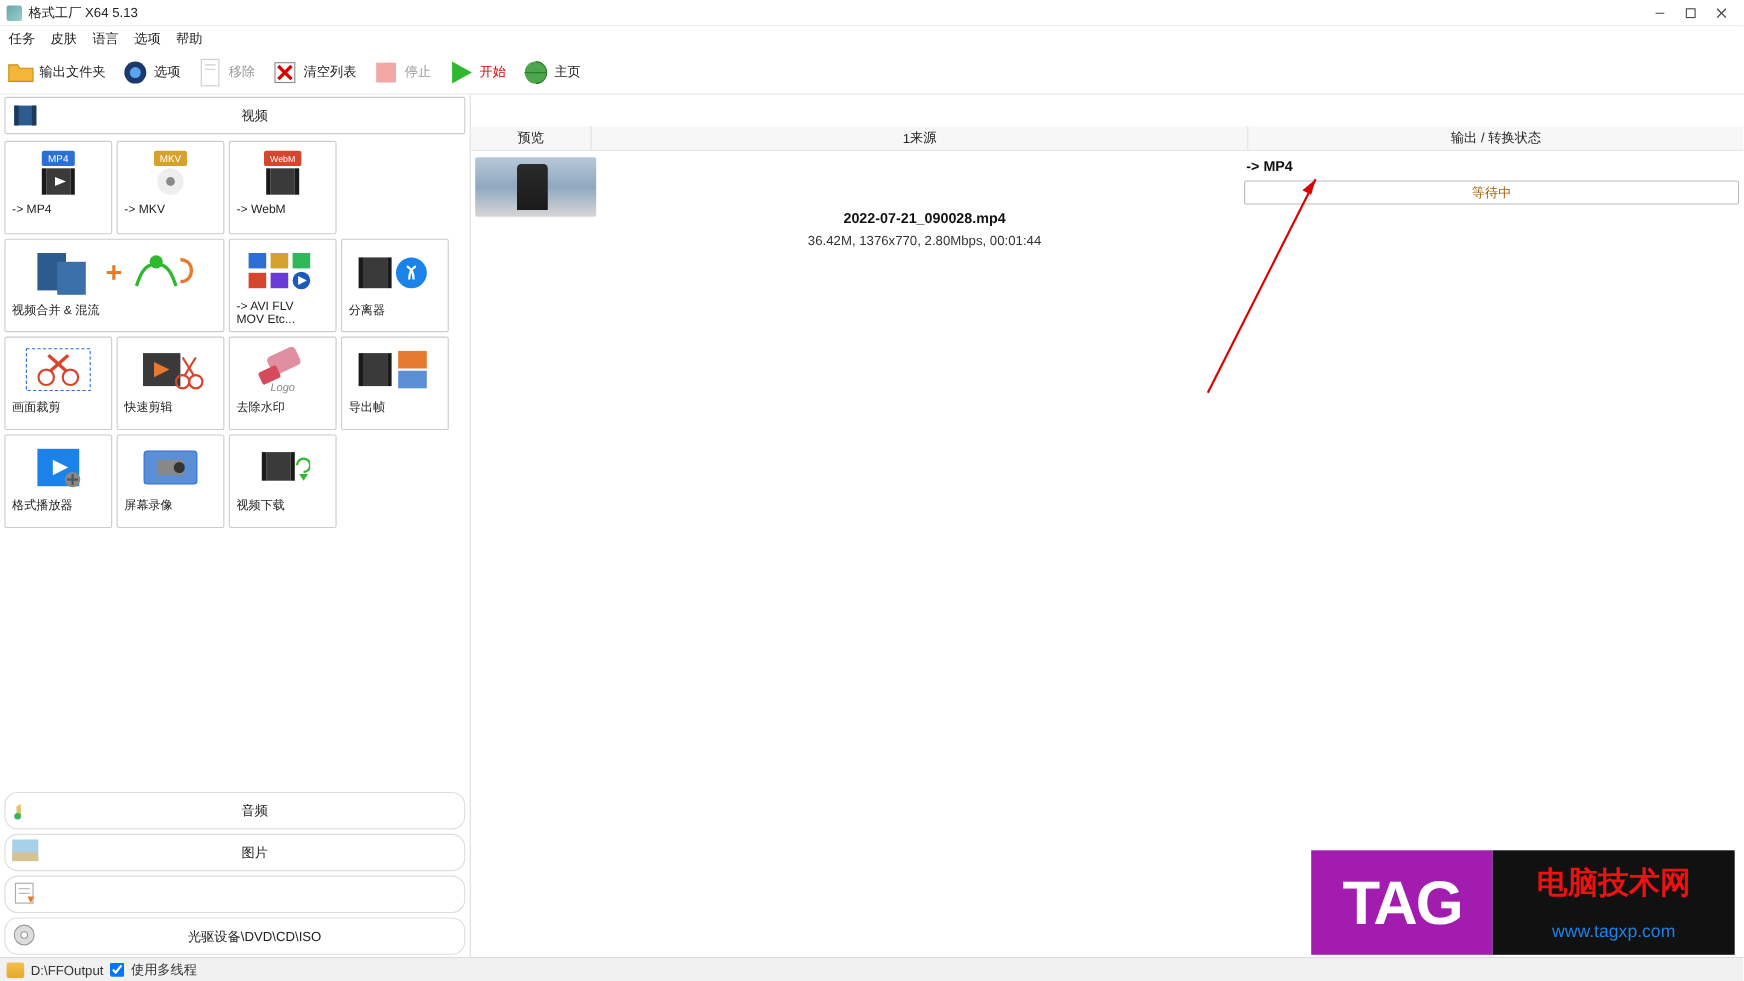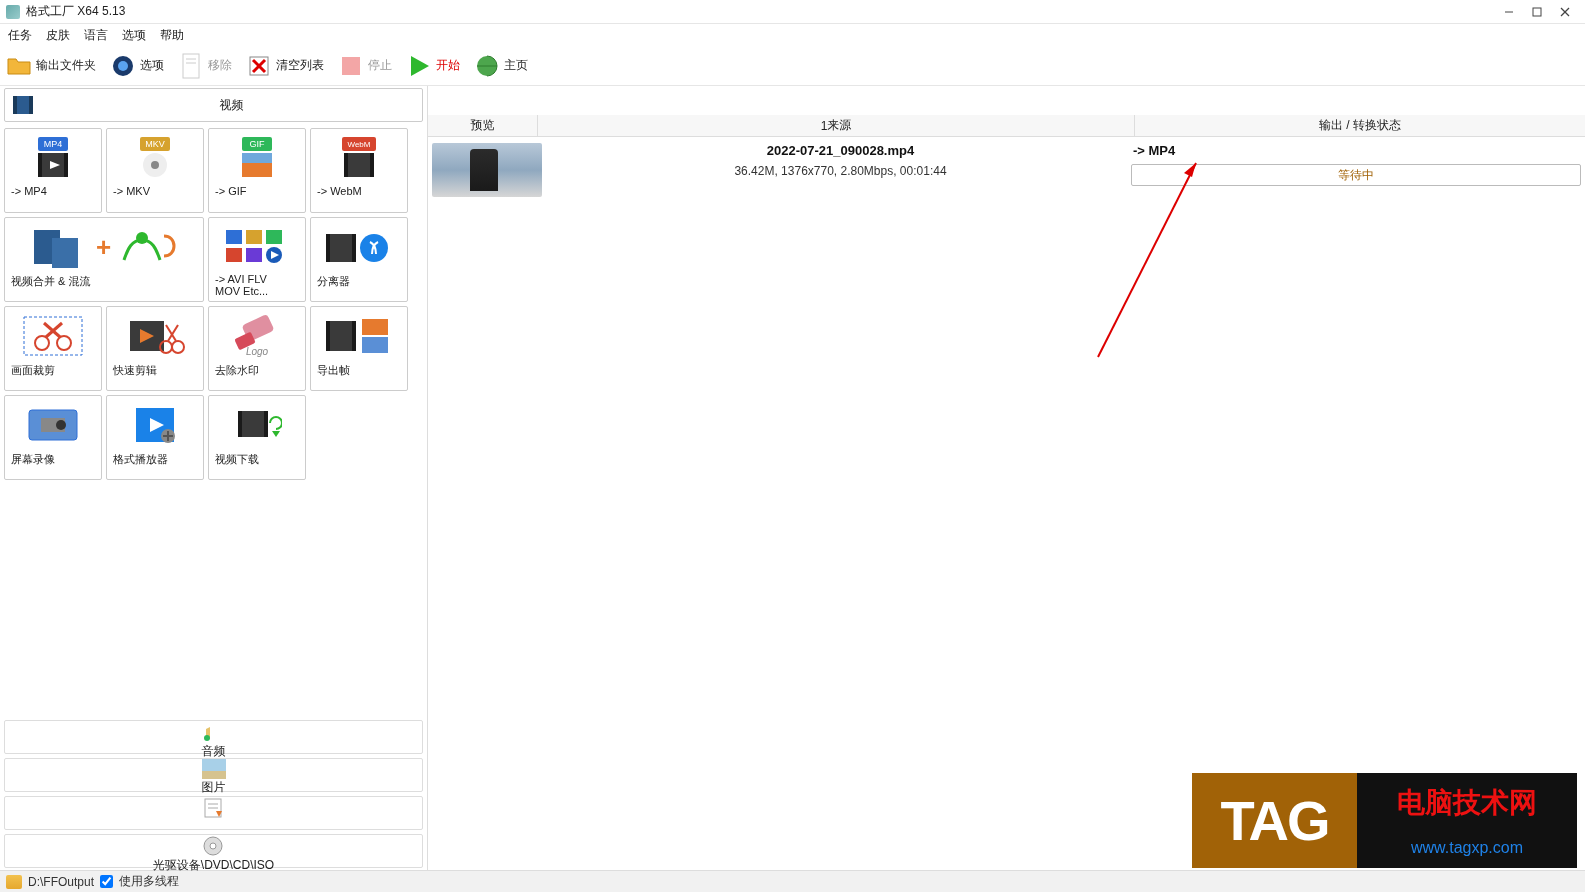--- a/index.html
+++ b/index.html
@@ -31,51 +31,51 @@
 .left-panel { width: 428px; border-right: 1px solid #ddd; display: flex; flex-direction: column; background: #fff; }
 .cat-header { height: 34px; display: flex; align-items: center; border: 1px solid #ccc; margin: 2px 4px; border-radius: 2px; }
 .cat-header .cat-icon { width: 24px; height: 24px; margin: 0 6px; }
 .cat-header .cat-label { flex: 1; text-align: center; font-size: 12px; color: #222; }
 .video-grid { flex: 1; padding: 4px; }
 .grid { display: grid; grid-template-columns: repeat(4, 98px); gap: 4px; }
 .tile { border: 1px solid #ccc; border-radius: 2px; height: 85px; display: flex; flex-direction: column; align-items: center; justify-content: flex-start; padding: 4px; cursor: pointer; }
 .tile.wide { grid-column: span 2; }
 .tile .tile-icon { height: 50px; display: flex; align-items: center; justify-content: center; width: 100%; }
 .tile .tile-label { font-size: 11px; color: #222; text-align: left; width: 100%; padding: 2px 2px 0; white-space: pre-line; }
-.cat-small { height: 34px; display: flex; align-items: center; border: 1px solid #ddd; margin: 2px 4px; border-radius: 2px; cursor: pointer; flex-direction: column; }
+.cat-small { height: 34px; display: flex; align-items: center; border: 1px solid #ddd; margin: 2px 4px; border-radius: 12px; cursor: pointer; }
 .cat-small .cat-icon { width: 24px; height: 24px; margin: 0 6px; }
 .cat-small .cat-label { flex: 1; text-align: center; font-size: 12px; color: #222; }
 
 
 .right-panel { flex: 1; display: flex; flex-direction: column; }
 .list-header { height: 22px; display: flex; border-bottom: 1px solid #ddd; margin-top: 29px; }
 .list-header .col { border-right: 1px solid #ddd; font-size: 12px; display: flex; align-items: center; justify-content: center; color: #222; background: #f7f7f7; }
 .col-preview { width: 110px; }
 .col-source { flex: 1; }
 .col-status { width: 450px; border-right: none !important; text-align: center; }
 .list-body { flex: 1; position: relative; }
 .row { display: flex; padding: 6px 4px; }
 .row .thumb { width: 110px; height: 54px; background: linear-gradient(180deg,#b8c8d8 0,#8fa8bf 50%,#d6d6d6 100%); border-radius: 2px; margin-right: 8px; position: relative; }
 .row .thumb::after { content:""; position:absolute; left:38px; top:6px; width:28px; height:42px; background: linear-gradient(180deg,#2b2b2b,#1a1a1a); border-radius: 4px 4px 0 0; }
-.row .source { flex: 1; display: flex; flex-direction: column; align-items: center; }
+.row .source { flex: 1; display: flex; flex-direction: column; align-items: center; margin-top: 48px; }
 .row .source .fname { font-weight: 600; font-size: 13px; color: #111; }
 .row .source .meta { font-size: 12px; color: #333; margin-top: 6px; }
 .row .status { width: 450px; display: flex; flex-direction: column; }
 .row .status .target { font-weight: 600; font-size: 13px; color: #111; margin-bottom: 6px; padding-left: 2px; }
 .row .status .progress { height: 22px; border: 1px solid #bbb; border-radius: 2px; display: flex; align-items: center; justify-content: center; font-size: 12px; color: #a16207; }
 .arrow-annotation { position: absolute; left: 660px; top: 10px; pointer-events: none; }
 
 
 .statusbar { height: 22px; display: flex; align-items: center; background: #f1f1f1; border-top: 1px solid #ddd; padding: 0 6px; font-size: 12px; color: #333; }
 .statusbar .folder-icon { width: 16px; height: 14px; background: linear-gradient(180deg,#f2c14e,#e6a82e); border-radius: 2px; margin-right: 6px; }
 .statusbar .chk { margin: 0 6px; }
 
 
 .watermark { position: absolute; right: 8px; bottom: 24px; width: 385px; height: 95px; display: flex; align-items: stretch; }
-.watermark .tag-box { width: 165px; background: #a16207; display: flex; align-items: center; justify-content: center; }
+.watermark .tag-box { width: 165px; background: #a21caf; display: flex; align-items: center; justify-content: center; }
 .watermark .tag-box .t { font-size: 56px; font-weight: 800; color: #fff; font-family: Arial, sans-serif; letter-spacing: -2px; }
 .watermark .txt-box { flex: 1; background: #111; display: flex; flex-direction: column; align-items: center; justify-content: center; }
 .watermark .txt-box .l1 { color: #e11; font-size: 28px; font-weight: 700; }
 .watermark .txt-box .l2 { color: #1f82e8; font-size: 16px; font-weight: 400; margin-top: 17px; }
 
 
 svg { display: block; }
 </style>
 </head>
 <body>
@@ -211,31 +211,20 @@
                 <text x="25" y="12" font-size="9" fill="#fff" text-anchor="middle" font-family="Arial">MKV</text>
                 <circle cx="25" cy="30" r="12" fill="#eee"></circle>
                 <circle cx="25" cy="30" r="4" fill="#888"></circle>
               </svg>
             </div>
           <div class="tile-label">-&gt; MKV</div>
         </div>
         <div class="tile">
           <div class="tile-icon">
               <svg width="50" height="46">
-                <rect x="10" y="2" width="30" height="14" rx="2" fill="#2eb85a"></rect>
-                <text x="25" y="12" font-size="9" fill="#fff" text-anchor="middle" font-family="Arial">GIF</text>
-                <rect x="10" y="18" width="30" height="24" fill="#e67a2e"></rect>
-                <rect x="10" y="18" width="30" height="10" fill="#6fa8dc"></rect>
-              </svg>
-            </div>
-          <div class="tile-label">-&gt; GIF</div>
-        </div>
-        <div class="tile">
-          <div class="tile-icon">
-              <svg width="50" height="46">
                 <rect x="8" y="2" width="34" height="14" rx="2" fill="#d6452e"></rect>
                 <text x="25" y="12" font-size="8" fill="#fff" text-anchor="middle" font-family="Arial">WebM</text>
                 <rect x="14" y="18" width="22" height="24" fill="#3a3a3a"></rect>
                 <rect x="10" y="18" width="4" height="24" fill="#1a1a1a"></rect>
                 <rect x="36" y="18" width="4" height="24" fill="#1a1a1a"></rect>
               </svg>
             </div>
           <div class="tile-label">-&gt; WebM</div>
         </div>
 
@@ -323,38 +312,38 @@
                 <rect x="28" y="8" width="4" height="30" fill="#1a1a1a"></rect>
                 <rect x="38" y="6" width="26" height="16" fill="#e67a2e"></rect>
                 <rect x="38" y="24" width="26" height="16" fill="#5a8fd6"></rect>
               </svg>
             </div>
           <div class="tile-label">导出帧</div>
         </div>
 
         <div class="tile">
           <div class="tile-icon">
-              <svg width="60" height="42">
-                <rect x="6" y="6" width="48" height="30" rx="3" fill="#5a8fd6" stroke="#2e6fd6"></rect>
-                <rect x="18" y="14" width="24" height="14" fill="#888"></rect>
-                <circle cx="38" cy="21" r="5" fill="#333"></circle>
-              </svg>
-            </div>
-          <div class="tile-label">屏幕录像</div>
-        </div>
-        <div class="tile">
-          <div class="tile-icon">
               <svg width="50" height="42">
                 <rect x="6" y="4" width="38" height="34" fill="#1a82e8"></rect>
                 <polygon points="20,14 34,21 20,28" fill="#fff"></polygon>
                 <circle cx="38" cy="32" r="7" fill="#888"></circle>
                 <path d="M38 27v10M33 32h10" stroke="#555" stroke-width="2"></path>
               </svg>
             </div>
           <div class="tile-label">格式播放器</div>
+        </div>
+        <div class="tile">
+          <div class="tile-icon">
+              <svg width="60" height="42">
+                <rect x="6" y="6" width="48" height="30" rx="3" fill="#5a8fd6" stroke="#2e6fd6"></rect>
+                <rect x="18" y="14" width="24" height="14" fill="#888"></rect>
+                <circle cx="38" cy="21" r="5" fill="#333"></circle>
+              </svg>
+            </div>
+          <div class="tile-label">屏幕录像</div>
         </div>
         <div class="tile">
           <div class="tile-icon">
               <svg width="50" height="40">
                 <rect x="10" y="6" width="22" height="26" fill="#3a3a3a"></rect>
                 <rect x="6" y="6" width="4" height="26" fill="#1a1a1a"></rect>
                 <rect x="32" y="6" width="4" height="26" fill="#1a1a1a"></rect>
                 <path d="M38 18a6 6 0 1 1 6 6" stroke="#2eb82e" stroke-width="2" fill="none"></path>
                 <polygon points="40,26 48,26 44,32" fill="#2eb82e"></polygon>
               </svg>

